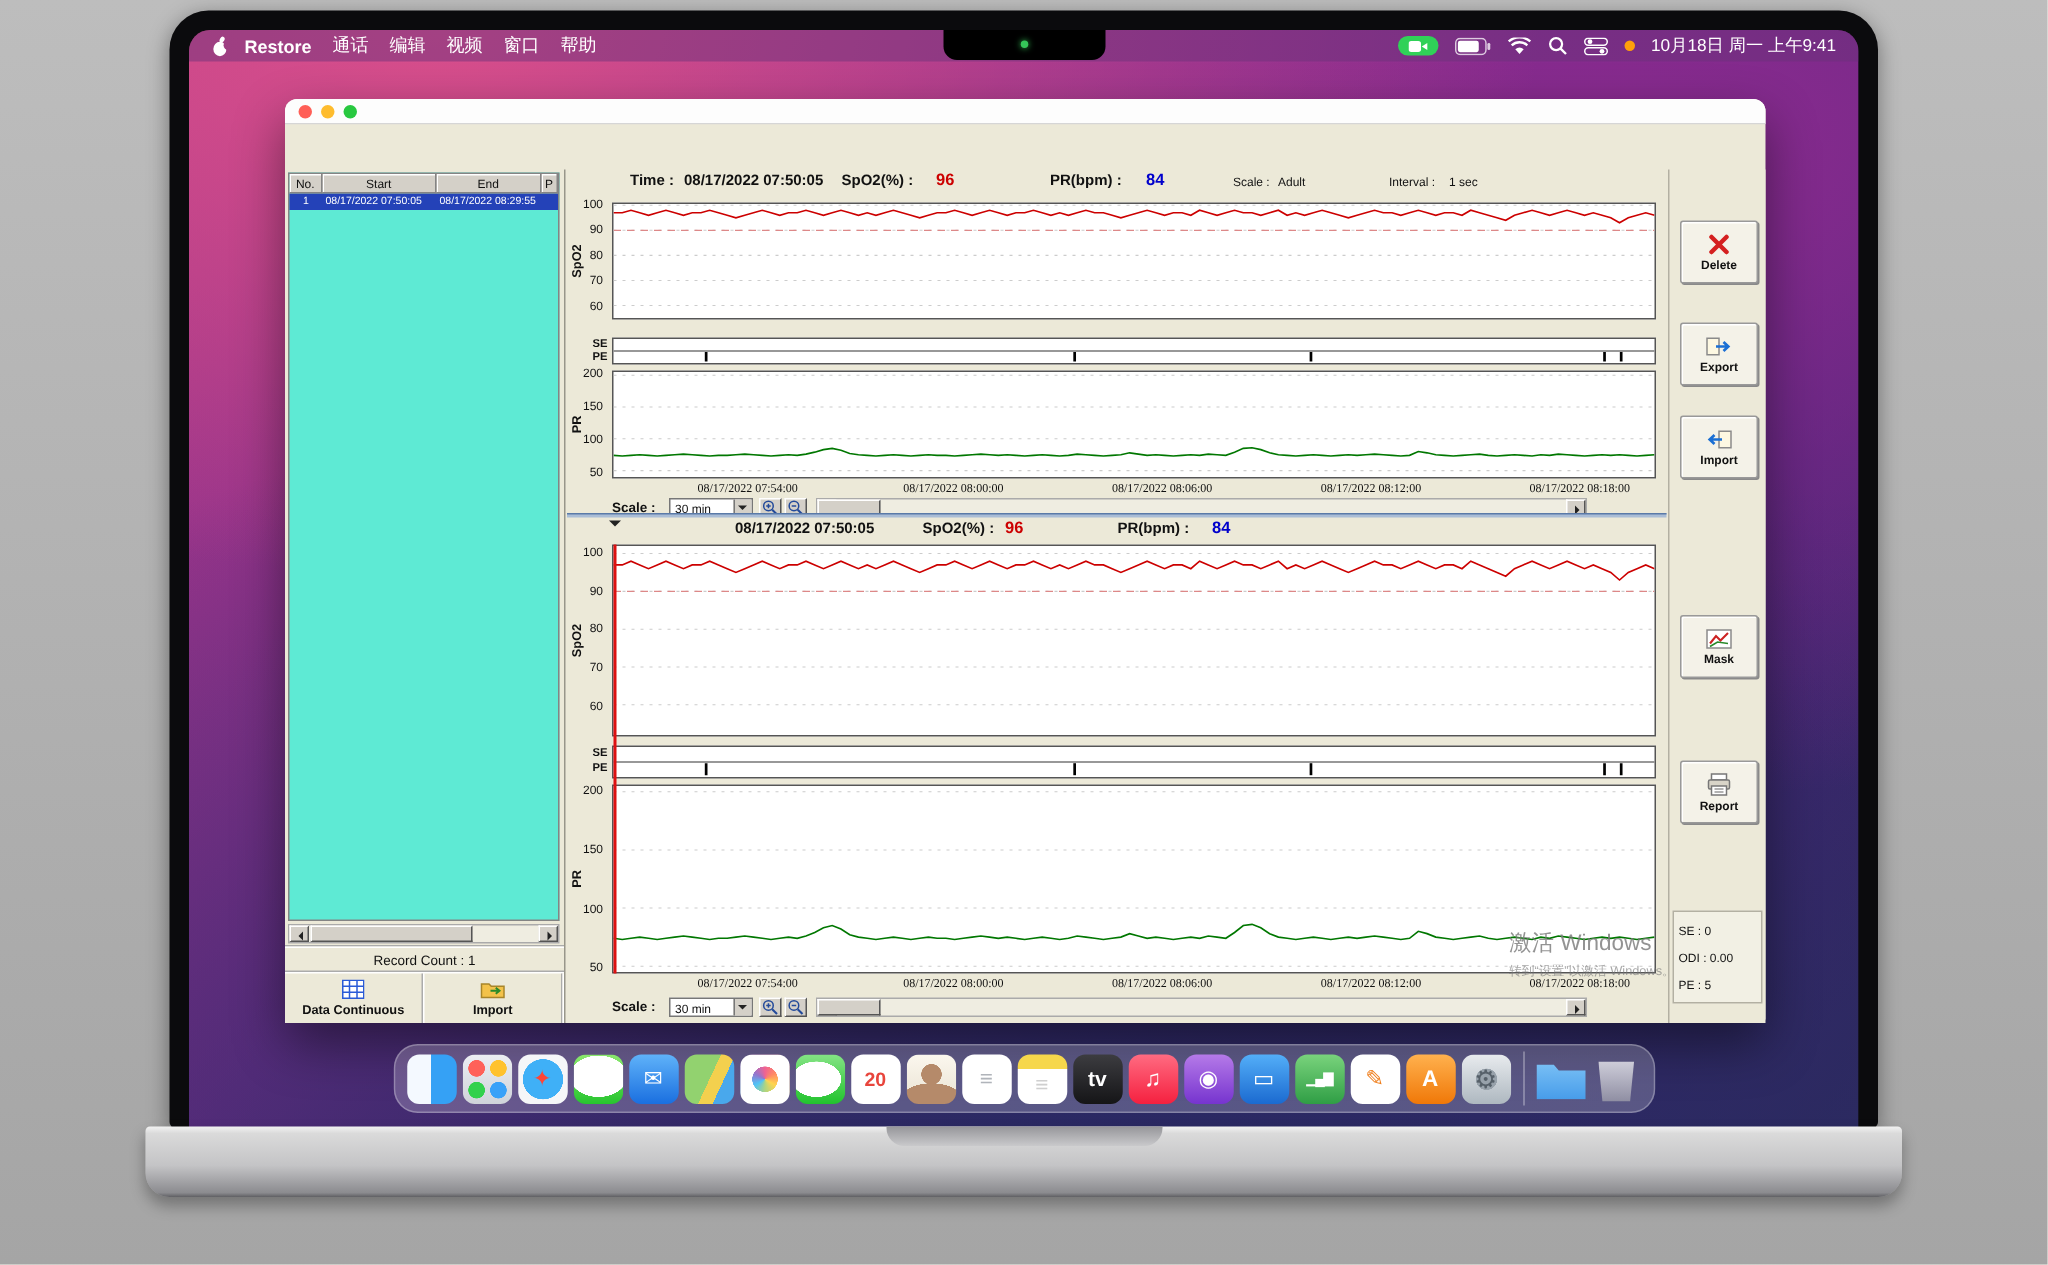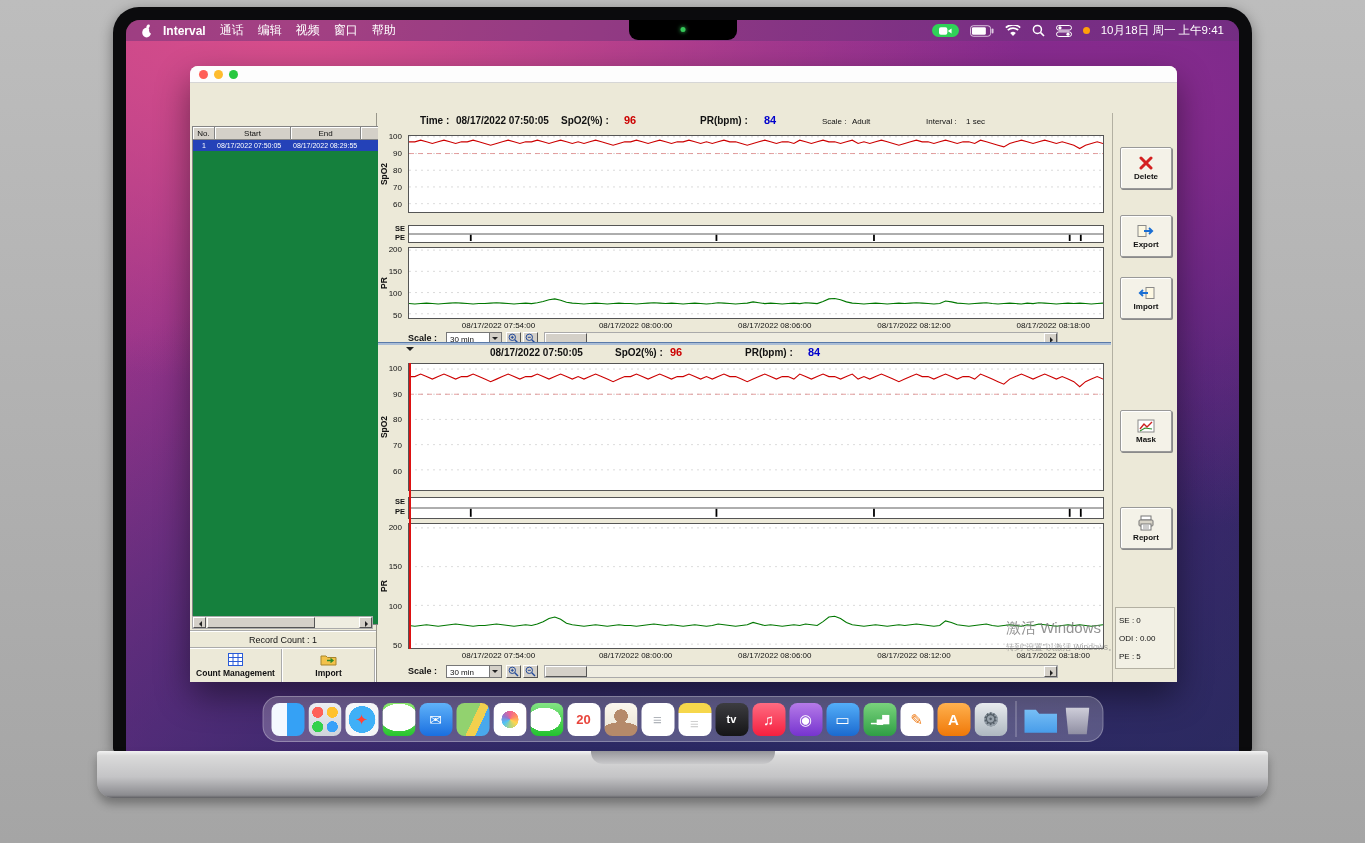--- a/index.html
+++ b/index.html
@@ -54,22 +54,22 @@
             align-items:flex-end; padding-left:3px; }
   .tab { font-size:8.5px; padding:1px 7px 2px; background:#dedbcd; border:1px solid #98968a;
          border-bottom:none; border-radius:2px 2px 0 0; margin-right:1px; position:relative; top:1px; }
   .tab.active { background:#f6f4ea; font-weight:bold; z-index:2; }
 
   .content { position:absolute; left:0; right:0; top:47px; bottom:0; }
 
   
   .leftpanel { position:absolute; left:0; top:0; width:187px; bottom:0; background:#ece9d8;
                border-right:1px solid #98968a; }
-  .tablewrap { position:absolute; left:2px; top:2px; width:216px; height:499px; background:#15803d;
-               border:1px solid #848484;margin-top:11px; }
+  .tablewrap { position:absolute; left:2px; top:2px; width:181px; height:499px; background:#5eead4;
+               border:1px solid #848484; }
   #thead { display:flex; height:13px; background:#d4d0c8; }
   .th { font-size:8px; display:flex; align-items:center; justify-content:center; white-space:nowrap;
         overflow:hidden; border-right:1px solid #848484; border-bottom:1px solid #848484;
         box-shadow:inset 1px 1px 0 #fff; }
   .c0{width:22px;flex:none}.c1{width:76px;flex:none}.c2{width:70px;flex:none}.c3{flex:1}
   #trow { display:flex; height:11px; background:#2442b8; color:#fff; }
   .td { font-size:7px; display:flex; align-items:center; white-space:nowrap; overflow:hidden; padding-left:2px; }
   .td.c0 { justify-content:center; padding:0; }
 
   .reccount { position:absolute; left:0; right:0; top:517px; height:15px; text-align:center;
@@ -114,21 +114,21 @@
   .drop-arrow { position:absolute; left:28px; top:6px; width:0; height:0;
                 border:4px solid transparent; border-top-color:#222; cursor:pointer; }
 
   .plot { position:absolute; background:#fff; border:1px solid #555; }
   .plot svg { display:block; width:100%; height:100%; }
   .sepe { position:absolute; background:#fff; border:1px solid #555; }
   .sepe svg { display:block; width:100%; height:100%; }
   .ylab { position:absolute; }
   .ylab span { position:absolute; right:3px; font-size:8px; transform:translateY(-50%); }
   .xlabs { position:absolute; height:10px; }
-  .xlabs span { position:absolute; top:0; font-size:8px; transform:translateX(-50%); white-space:nowrap; }
+  .xlabs span { position:absolute; top:0; font-size:8px; transform:translateX(-50%); white-space:nowrap;font-family:Liberation Serif, serif; }
   .vlabel { position:absolute; transform:rotate(-90deg); font-size:8.5px; font-weight:bold;
             width:40px; text-align:center; }
   .selab { position:absolute; font-size:7.5px; font-weight:bold; width:15px; text-align:right; }
 
   .p1 .plot-s{left:30px;top:22px;width:696px;height:78px}
   .p1 .ylab-s{left:0;top:22px;width:27px;height:78px}
   .p1 .vlabel-s{left:-14px;top:56px}
   .p1 .sepe{left:30px;top:112px;width:696px;height:18px}
   .p1 .se-l{left:12px;top:111px}.p1 .pe-l{left:12px;top:120px}
   .p1 .plot-p{left:30px;top:134px;width:696px;height:72px}
@@ -182,21 +182,21 @@
   .stats span { font-size:8px; white-space:nowrap; }
 
   
   #dock { position:absolute; left:50%; bottom:10px; transform:translateX(-50%); z-index:40;
           display:flex; align-items:center; gap:4px; padding:4px 8px;
           background:rgba(250,250,255,.22); border:1px solid rgba(255,255,255,.28); border-radius:16px; }
   .d-ico { width:33px; height:33px; border-radius:8px; display:flex; align-items:center;
            justify-content:center; cursor:pointer; flex:none; }
   .d-glyph { font-size:15px; line-height:1; }
   .cal .d-glyph { font-size:13px; font-weight:bold; }
-  .tv .d-glyph { font-size:11px; font-weight:bold; }
+  .tv .d-glyph { font-size:14px; font-weight:bold; }
   .bars .d-glyph { font-size:9px; letter-spacing:-1px; }
   .bold .d-glyph { font-weight:bold; }
   .gear .d-glyph { font-size:17px; }
   .notes .d-glyph { margin-top:8px; }
   .folder { clip-path:polygon(0 22%, 36% 22%, 46% 34%, 100% 34%, 100% 92%, 0 92%); border-radius:0; }
   .trash { clip-path:polygon(14% 16%, 86% 16%, 78% 96%, 22% 96%); border-radius:0; }
   .d-sep { width:1px; height:36px; background:rgba(255,255,255,.38); margin:0 4px; flex:none; }
 </style>
 </head>
 <body>
@@ -210,21 +210,21 @@
             <mask id="bite">
               <rect x="0" y="0" width="14" height="17" fill="#fff"></rect>
               <circle cx="13.5" cy="7.5" r="4" fill="#000"></circle>
             </mask>
           </defs>
         <g mask="url(#bite)" fill="#fff">
           <ellipse cx="6.5" cy="10.5" rx="5.3" ry="5.8"></ellipse>
           <ellipse cx="8.3" cy="3" rx="1.8" ry="2.6" transform="rotate(30 8.3 3)"></ellipse>
         </g>
       </svg>
-      <span class="appname">Interval</span>
+      <span class="appname">Restore</span>
       <span id="menu-items">
           <span class="menu-item">通话</span>
           <span class="menu-item">编辑</span>
           <span class="menu-item">视频</span>
           <span class="menu-item">窗口</span>
           <span class="menu-item">帮助</span>
         </span>
       <div class="mb-right">
         <span class="rec-pill">
           <svg width="13" height="8" viewBox="0 0 14 8">
@@ -292,21 +292,21 @@
             <span class="thumb" style="left:14px;width:108px;"></span>
             <span class="arr r"></span>
           </div>
           <div class="reccount">Record Count :  1</div>
           <div class="leftbtns">
             <div class="lbtn">
               <svg width="15" height="13" viewBox="0 0 15 13">
                 <rect x="0.5" y="0.5" width="14" height="12" fill="#fff" stroke="#2a5bd7"></rect>
                 <path d="M0.5 4.5 H14.5 M0.5 8.5 H14.5 M5 0.5 V12.5 M10 0.5 V12.5" stroke="#2a5bd7"></path>
               </svg>
-              <span>Count Management</span>
+              <span>Data Continuous</span>
             </div>
             <div class="lbtn">
               <svg width="17" height="13" viewBox="0 0 17 13">
                 <path d="M1 3 h5 l1.5 1.5 H16 V12 H1 Z" fill="#f3c24a" stroke="#a8852a"></path>
                 <path d="M7 7.5 h5 M10.5 5.5 l2.5 2 L10.5 9.5" stroke="#2a8a2a" stroke-width="1.3" fill="none"></path>
               </svg>
               <span>Import</span>
             </div>
           </div>
         </div>

